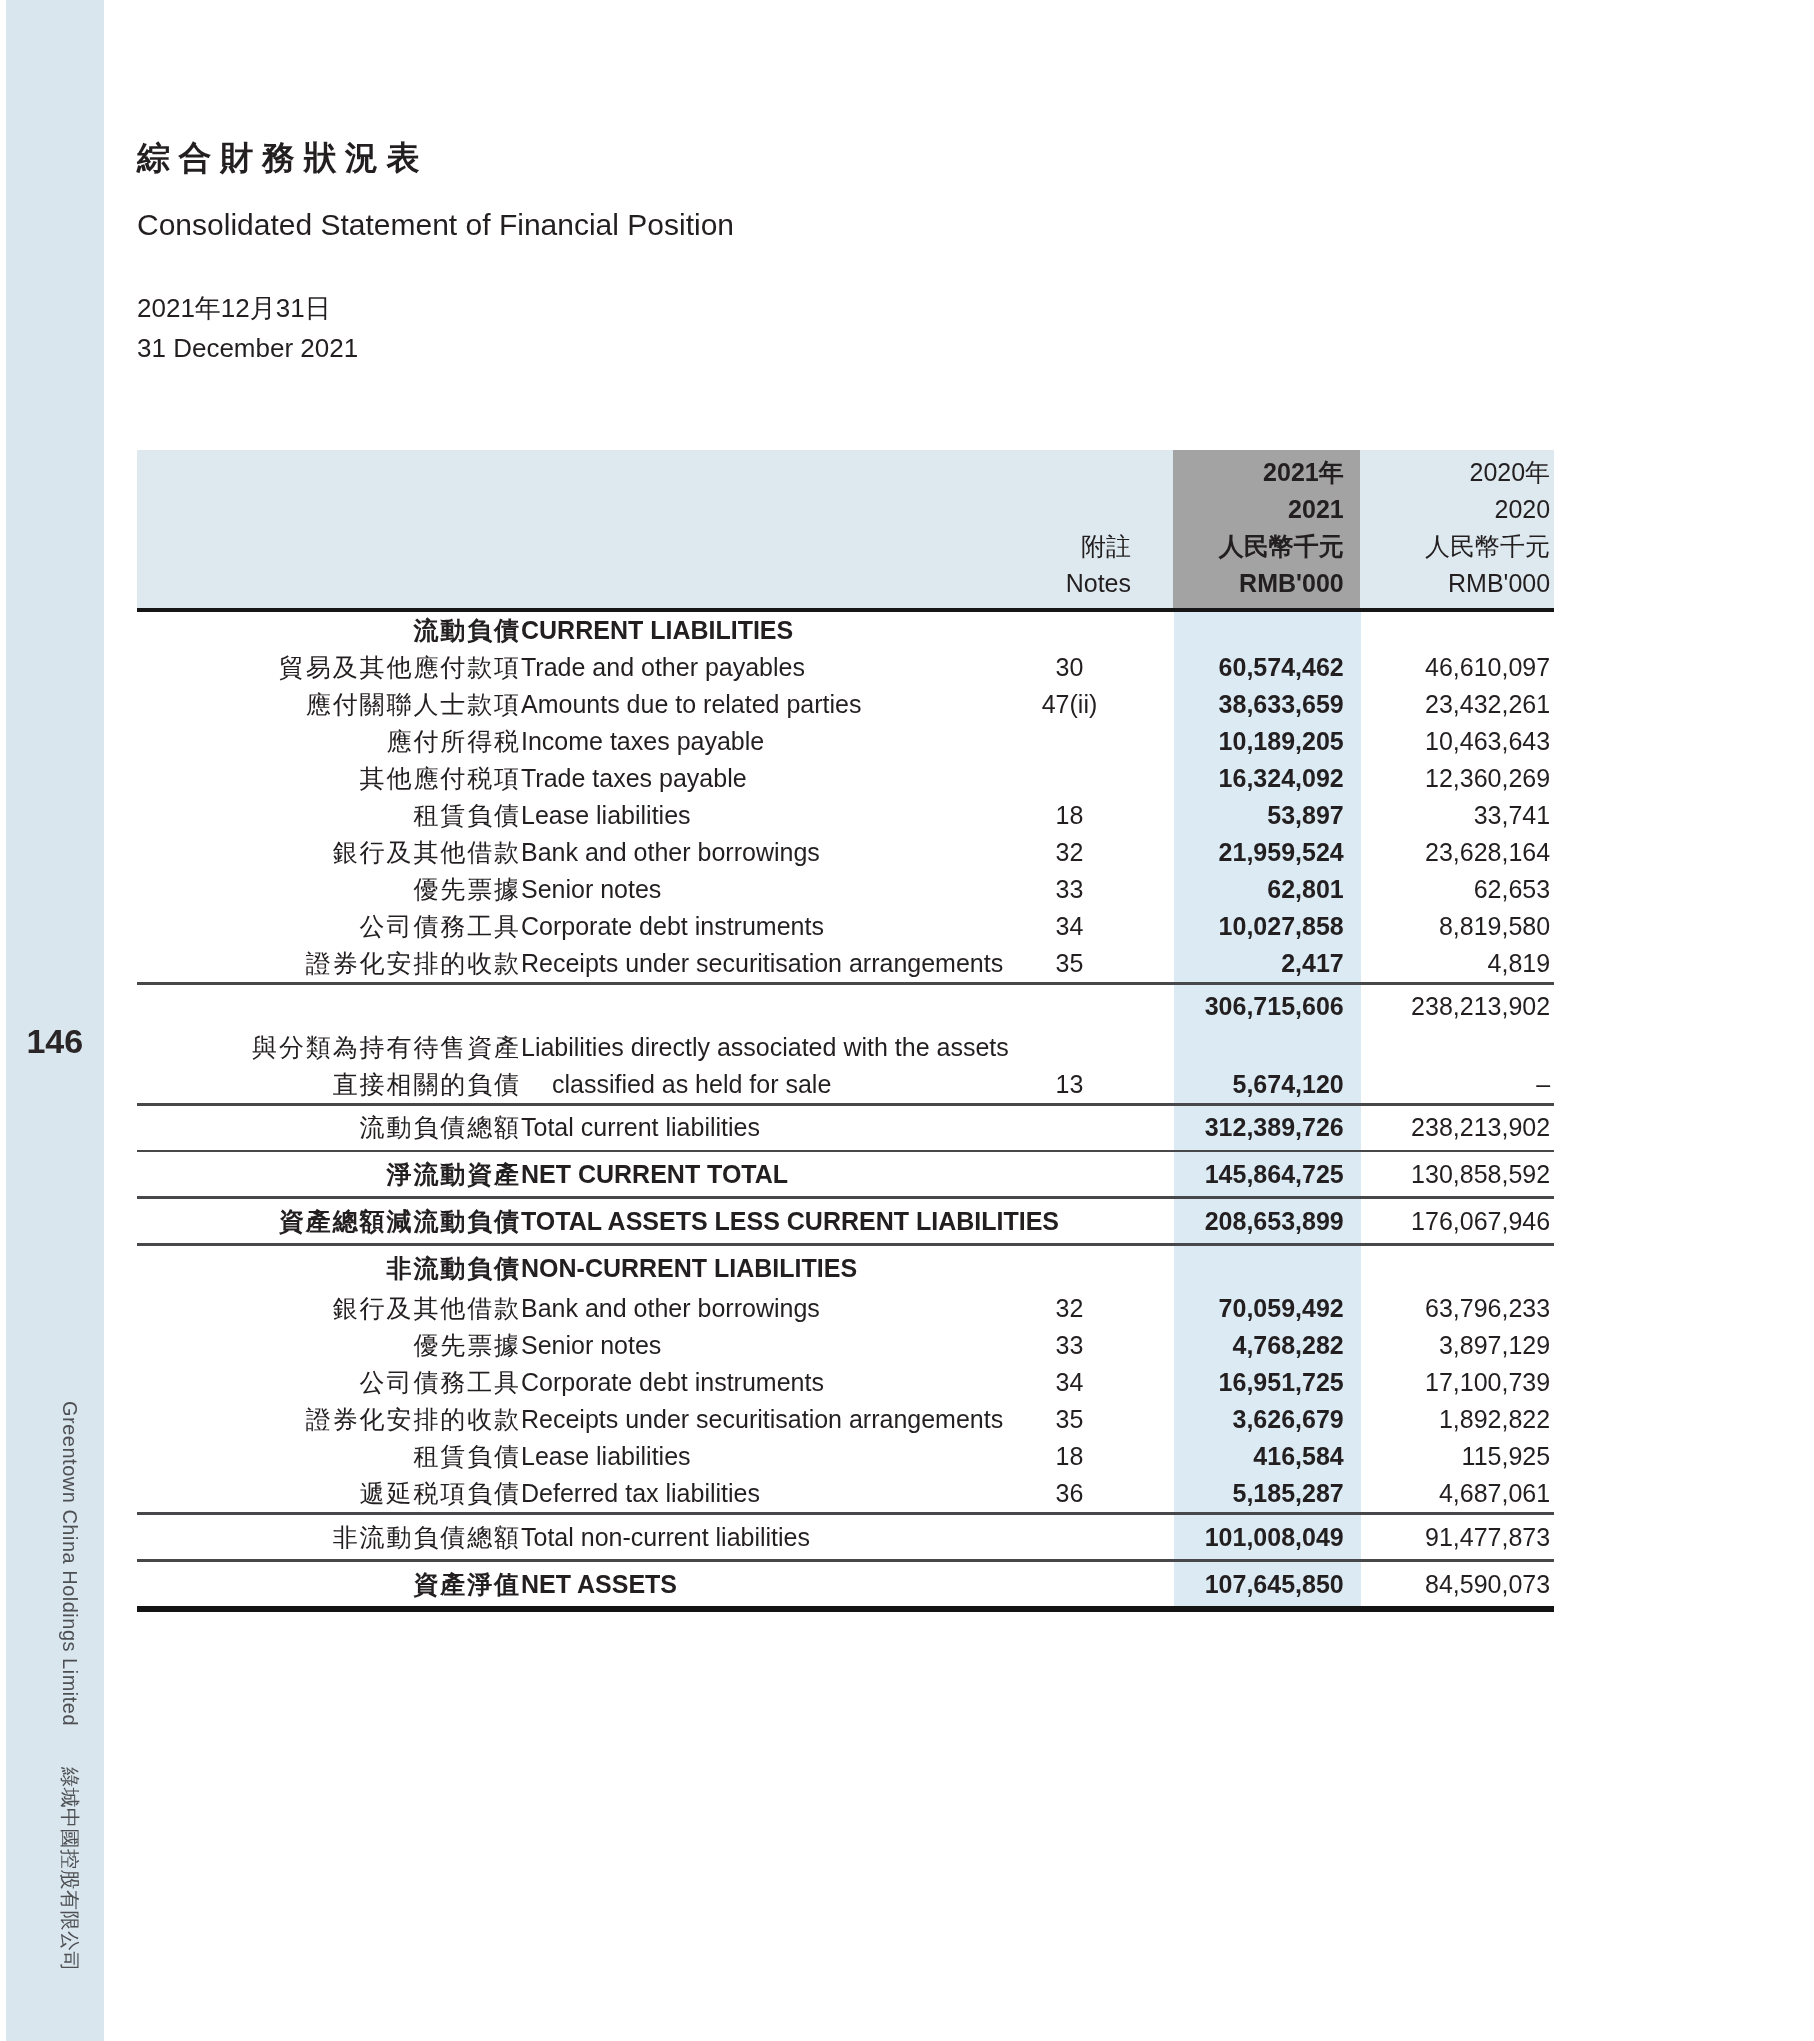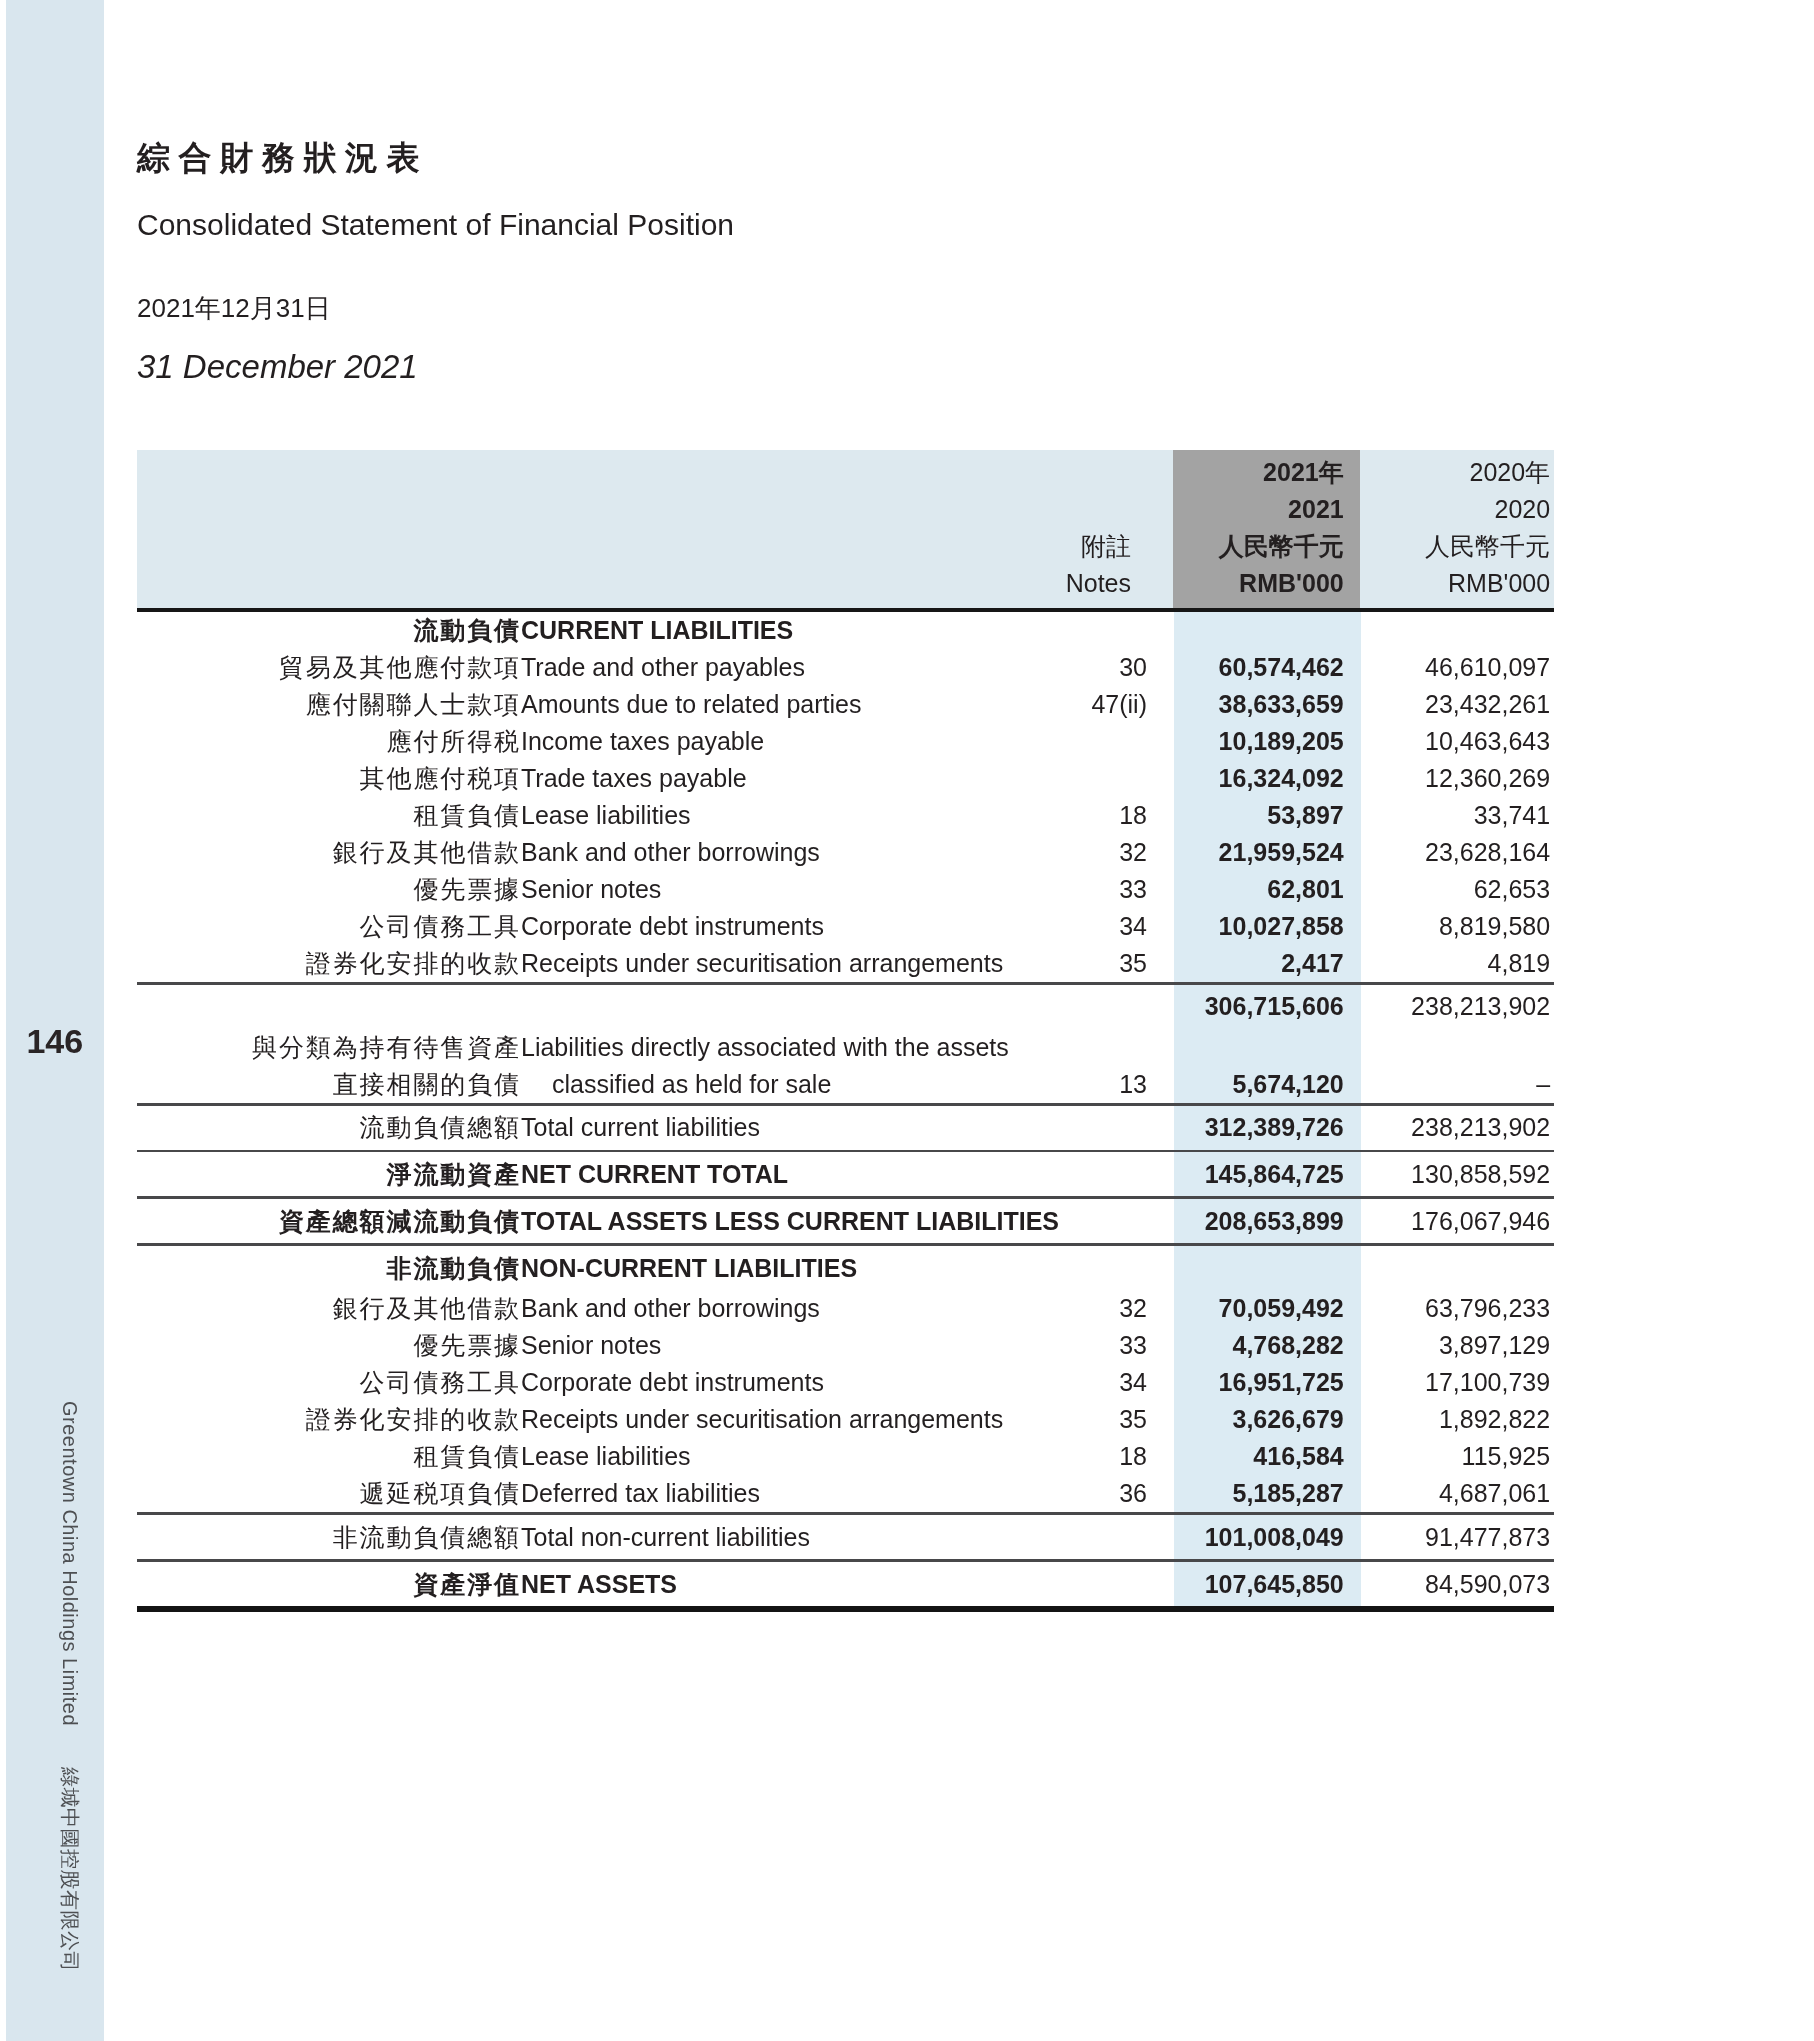--- a/index.html
+++ b/index.html
@@ -34,21 +34,21 @@
   .title-zh {
     position: absolute; left: 137px; top: 136px;
     font-family: "Liberation Serif", "DejaVu Serif", serif;
     font-size: 33px; font-weight: 700; letter-spacing: 8.6px;
   }
   .title-en {
     position: absolute; left: 137px; top: 180px;
     font-size: 30px; font-weight: 400; margin-top: 28px;
   }
   .date-zh { position: absolute; left: 137px; top: 291px; font-size: 26px; }
-  .date-en { position: absolute; left: 137px; top: 348px; font-size: 33px; font-style: italic; }
+  .date-en { position: absolute; left: 137px; top: 333px; font-size: 26px; }
 
   
   .tbl { position: absolute; left: 137px; top: 450px; width: 1417px; }
 
   .thead {
     display: grid;
     grid-template-columns: 384px 490px 162px 187px 193px;
     height: 158px;
     background: #dde9ef;
   }
@@ -71,21 +71,21 @@
   .r {
     display: grid;
     grid-template-columns: 384px 490px 162px 187px 193px;
     height: 37px; align-items: center;
     font-size: 25px;
     position: relative;
   }
   .r.tall { height: 44px; }
   .r > div { white-space: nowrap; }
   .c-zh { letter-spacing: 1.9px; text-align: right; }
-  .c-note { text-align: right; padding-right: 26px; }
+  .c-note { text-align: center; padding-right: 45px; }
   .c-v1 { text-align: right; padding-right: 16.3px; font-weight: 700; }
   .c-v2 { text-align: right; padding-right: 2.9px; }
   .r.section .c-zh, .r.section .c-en,
   .r.bold .c-zh, .r.bold .c-en { font-weight: 700; }
   .r.indent .c-zh, .r.indent .c-en { padding-left: 31px; }
 
   .rule { height: 2.9px; background: #48484a; position: relative; }
   .thickrule { height: 5.8px; background: #141414; position: relative; }
 </style>
 </head>

